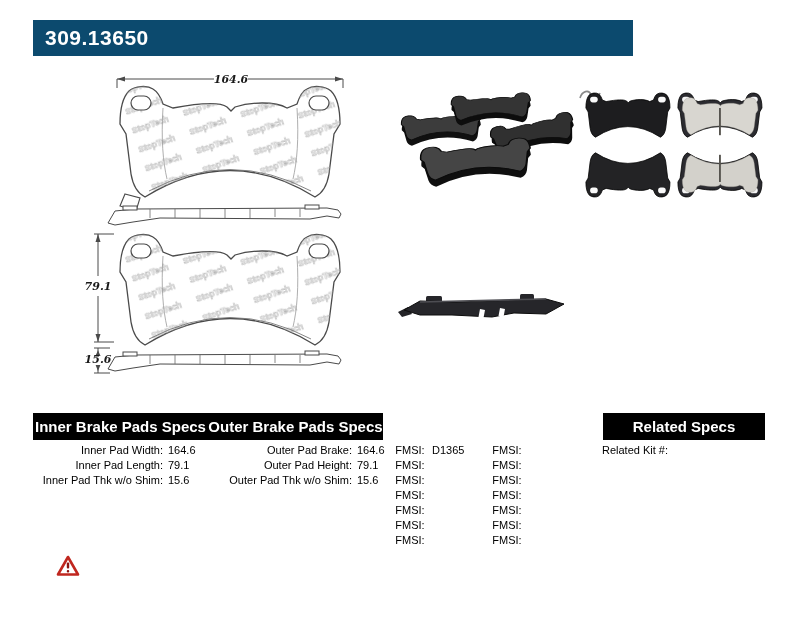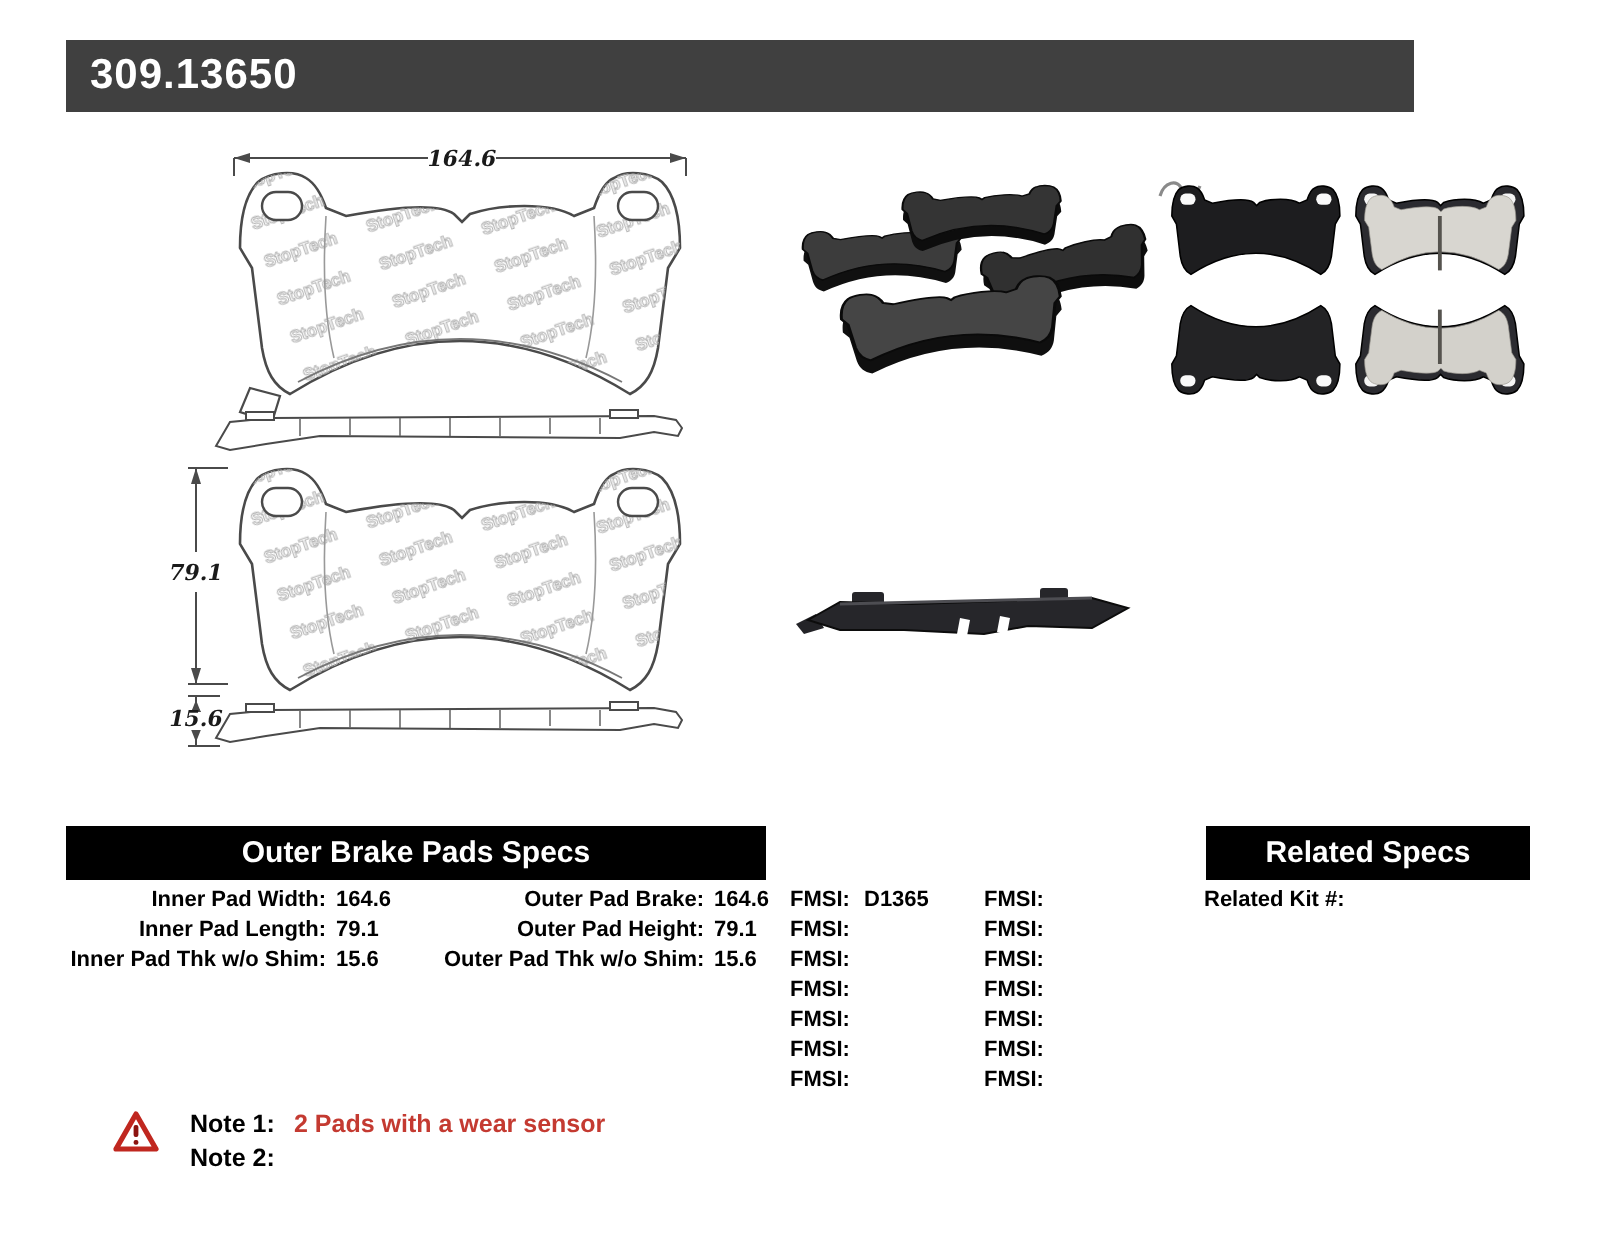--- a/index.html
+++ b/index.html
@@ -1,36 +1,36 @@
 <!DOCTYPE html>
 <html><head>
 <meta charset="utf-8">
 <style>
   html,body{margin:0;padding:0;background:#fff;}
   .page{position:relative;width:800px;height:619px;background:#fff;overflow:hidden;
         font-family:"Liberation Sans",sans-serif;color:#000;}
   .abs{position:absolute;}
 
   
-  .topbar{left:33px;top:20px;width:674px;height:36px;background:#404040;color:#fff;
+  .topbar{left:33px;top:20px;width:600px;height:36px;background:#0c4a6e;color:#fff;
           display:flex;align-items:center;justify-content:space-between;
           padding:0 12px;box-sizing:border-box;}
   .topbar .pn{font-size:21px;font-weight:bold;letter-spacing:.5px;}
   .topbar .pt{font-size:21px;font-weight:bold;}
 
   
   .bar{top:413px;height:27px;background:#000;color:#fff;display:flex;align-items:center;
        box-sizing:border-box;}
   .bar span{flex:1;text-align:center;font-size:15px;font-weight:bold;}
   .barA{left:33px;width:350px;}
   .barB{left:388px;width:210px;}
   .barC{left:603px;width:162px;}
 
   
-  .speccol{top:443px;font-size:11px;font-weight:bold;line-height:15px;}
+  .speccol{top:443px;font-size:11px;font-weight:normal;line-height:15px;}
   .srow{display:flex;height:15px;}
   .srow .lbl{width:130px;text-align:right;white-space:nowrap;}
   .srow .val{padding-left:5px;white-space:nowrap;}
   .inner{left:33px;width:180px;}
   .outer{left:222px;width:180px;}
   .fmsiA{left:393px;width:95px;}
   .fmsiB{left:490px;width:95px;}
   .fmsiA .lbl,.fmsiB .lbl{width:34px;text-align:center;}
   .related{left:602px;width:163px;}
   .related .lbl{width:auto;text-align:left;}
@@ -198,20 +198,21 @@
       <path d="M2,28 L12,23 L16,30 L6,33 Z" fill="#232327"></path>
       <rect x="30" y="12" width="16" height="7" rx="1.5" fill="#26262a"></rect>
       <rect x="124" y="10" width="14" height="7" rx="1.5" fill="#26262a"></rect>
       <path d="M8,26 L24,17 L60,18 L150,15 L168,20 L150,30 L118,29 L96,33 L56,31 L24,31 Z" fill="#26262a" stroke="#0c0c0c" stroke-width="1"></path>
       <path d="M84,25 l5,1 l-1.5,8 l-5,-1 Z M104,24 l5,1 l-1.5,8 l-5,-1 Z" fill="#fff"></path>
       <path d="M24,18 L150,15" stroke="#4d4d52" stroke-width="1.6" fill="none"></path>
     </svg>
   </div>
 
   <div class="abs bar barA">
+    <span>Inner Brake Pads Specs</span>
     <span>Outer Brake Pads Specs</span>
   </div>
   <div class="abs bar barC">
     <span>Related Specs</span>
   </div>
 
   <div class="abs speccol inner">
     <div class="srow">
         <span class="lbl">Inner Pad Width:</span>
         <span class="val">164.6</span>
@@ -310,24 +311,14 @@
       </div>
   </div>
 
   <div class="abs warnicon">
     <svg width="24" height="22" viewBox="0 0 24 22">
       <path d="M12,2 L22,19.5 L2,19.5 Z" fill="#fff" stroke="#c0271f" stroke-width="2.6" stroke-linejoin="round"></path>
       <rect x="10.8" y="7.5" width="2.4" height="6" rx="1" fill="#8c1410"></rect>
       <rect x="10.8" y="15" width="2.4" height="2.4" rx="1" fill="#8c1410"></rect>
     </svg>
   </div>
-  <div class="abs notes">
-    <div class="nrow">
-      <span class="nl">Note 1:</span>
-      <span class="nv">2 Pads with a wear sensor</span>
-    </div>
-    <div class="nrow">
-      <span class="nl">Note 2:</span>
-      <span class="nv"></span>
-    </div>
-  </div>
 
 </div>
 
 </body></html>

